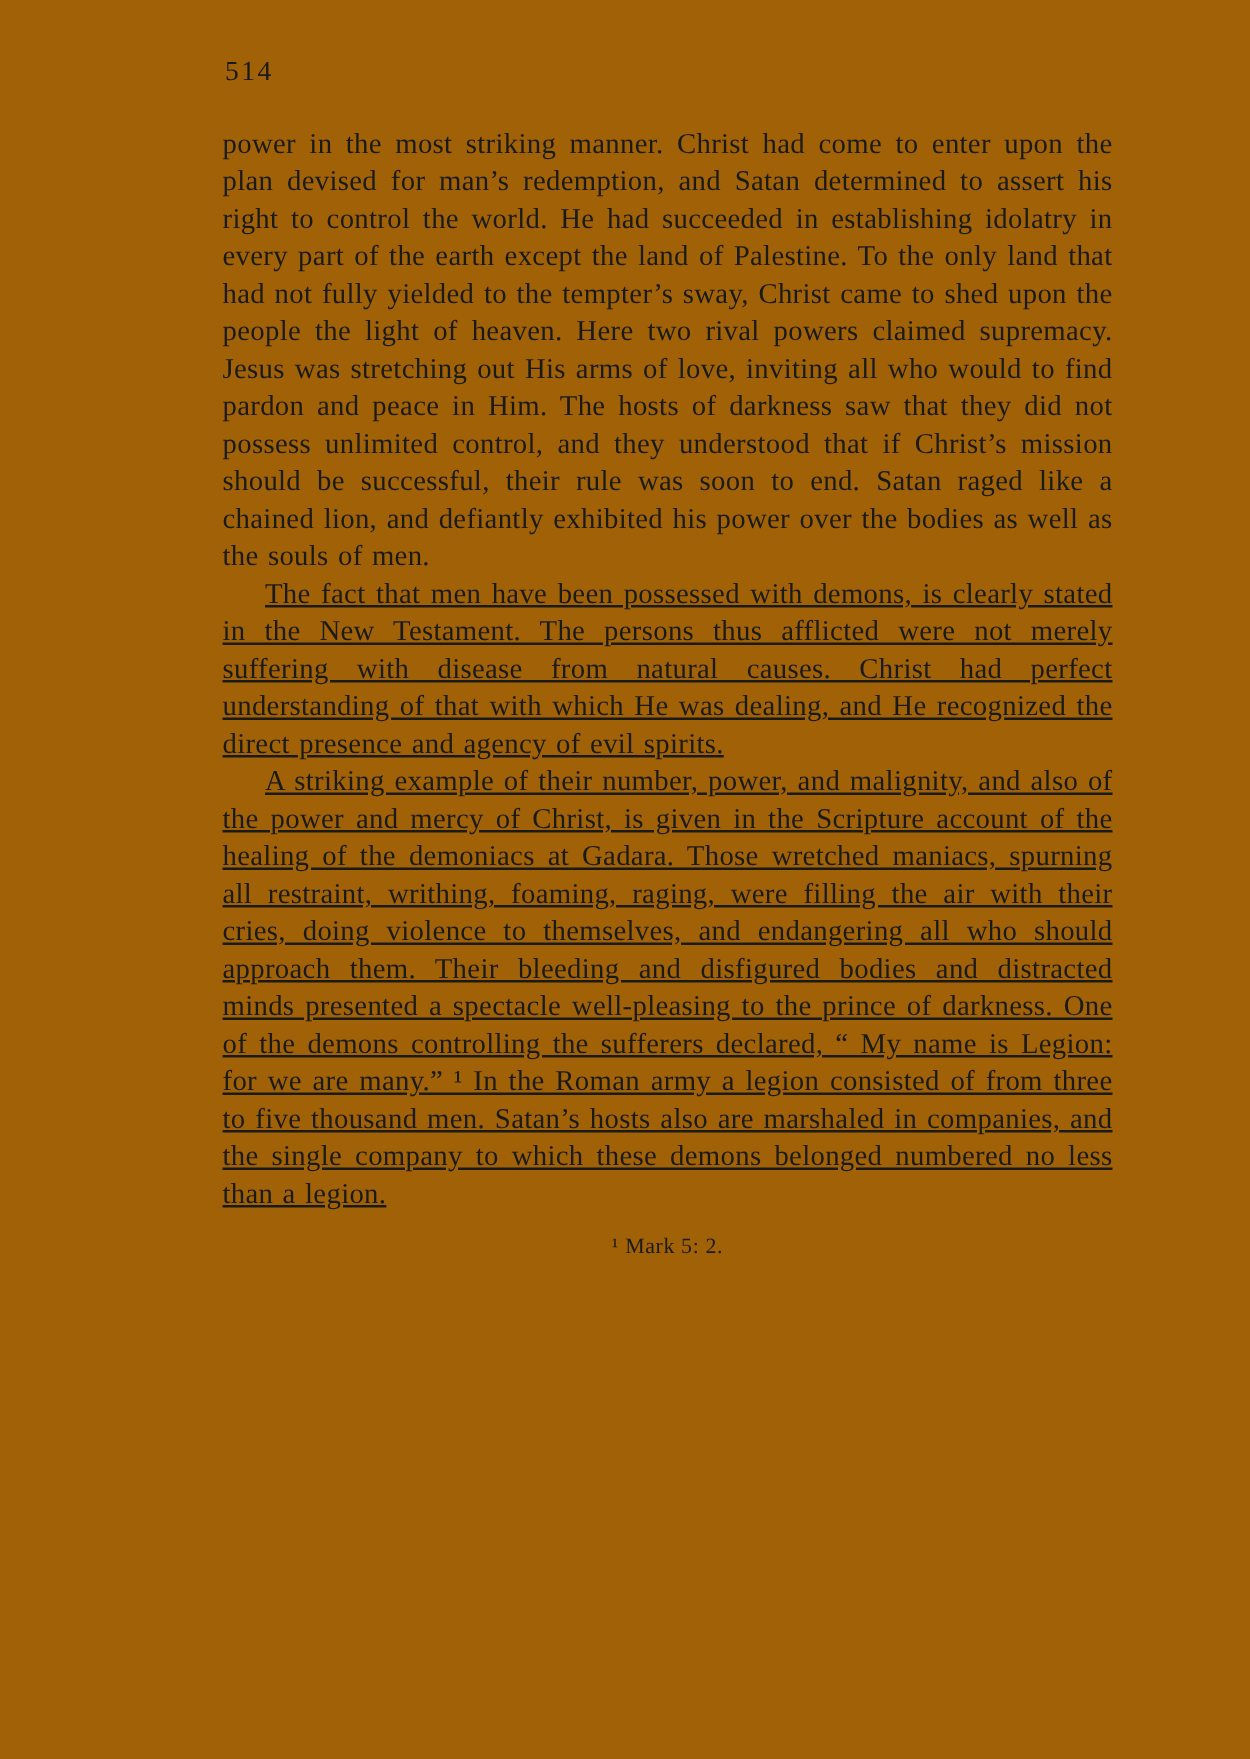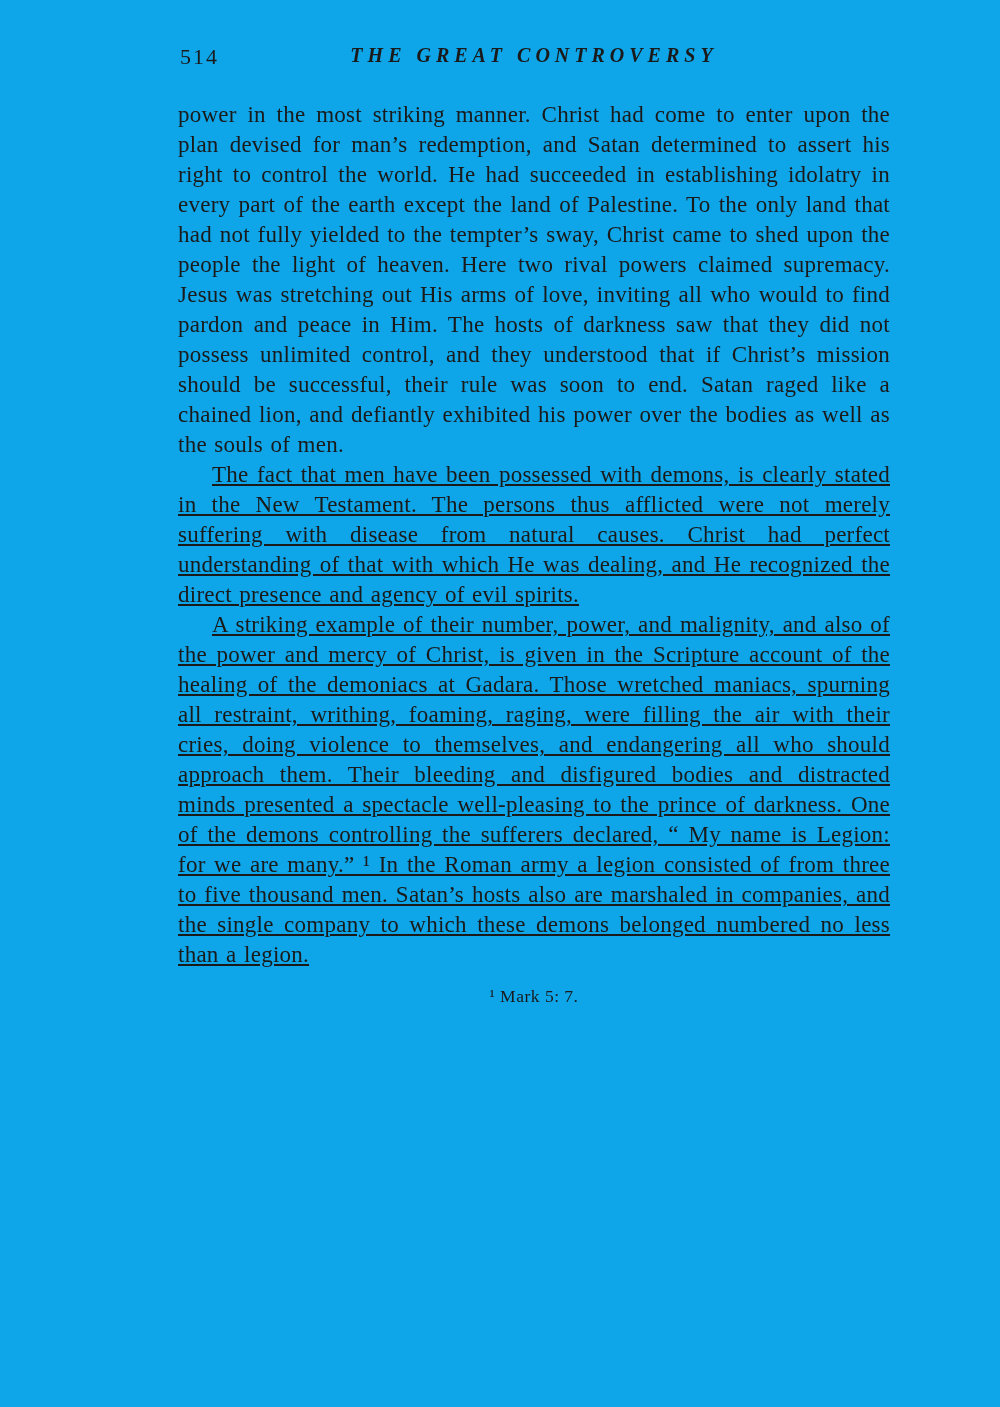--- a/index.html
+++ b/index.html
@@ -12,21 +12,21 @@
       background: #fcfcfa;
       font-family: "Liberation Serif", "DejaVu Serif", serif;
       color: #1a1a1a;
     }
     .page {
       box-sizing: border-box;
       width: 1000px;
       min-height: 1407px;
       padding: 42px 110px 40px 178px;
       position: relative;
-      background: #0ea5e9;
+      background: #a16207;
     }
     .running-header {
       position: relative;
       height: 32px;
       margin-bottom: 26px;
     }
     .page-number {
       position: absolute;
       left: 2px;
       top: 2px;
@@ -65,24 +65,23 @@
       letter-spacing: 0.5px;
     }
   </style>
 </head>
 <body>
 
 <div class="page">
 
   <div class="running-header">
     <span class="page-number">514</span>
-    <span class="running-title">THE GREAT CONTROVERSY</span>
   </div>
 
   <div class="body-text">
     <p>power in the most striking manner.  Christ had come to enter upon the plan devised for man’s redemption, and Satan determined to assert his right to control the world. He had succeeded in establishing idolatry in every part of the earth except the land of Palestine.  To the only land that had not fully yielded to the tempter’s sway, Christ came to shed upon the people the light of heaven.  Here two rival powers claimed supremacy.  Jesus was stretching out His arms of love, inviting all who would to find pardon and peace in Him.  The hosts of darkness saw that they did not possess unlimited control, and they understood that if Christ’s mission should be successful, their rule was soon to end.  Satan raged like a chained lion, and defiantly exhibited his power over the bodies as well as the souls of men.</p>
     <p class="indent">The fact that men have been possessed with demons, is clearly stated in the New Testament.  The persons thus afflicted were not merely suffering with disease from natural causes.  Christ had perfect understanding of that with which He was dealing, and He recognized the direct presence and agency of evil spirits.</p>
     <p class="indent">A striking example of their number, power, and malignity, and also of the power and mercy of Christ, is given in the Scripture account of the healing of the demoniacs at Gadara.  Those wretched maniacs, spurning all restraint, writhing, foaming, raging, were filling the air with their cries, doing violence to themselves, and endangering all who should approach them.  Their bleeding and disfigured bodies and distracted minds presented a spectacle well-pleasing to the prince of darkness.  One of the demons controlling the sufferers declared, “ My name is Legion: for we are many.” ¹ In the Roman army a legion consisted of from three to five thousand men.  Satan’s hosts also are marshaled in companies, and the single company to which these demons belonged numbered no less than a legion.</p>
   </div>
 
-  <div class="footnote">¹ Mark  5: 7.</div>
+  <div class="footnote">¹ Mark  5: 2.</div>
 
 </div>
 
 </body></html>

